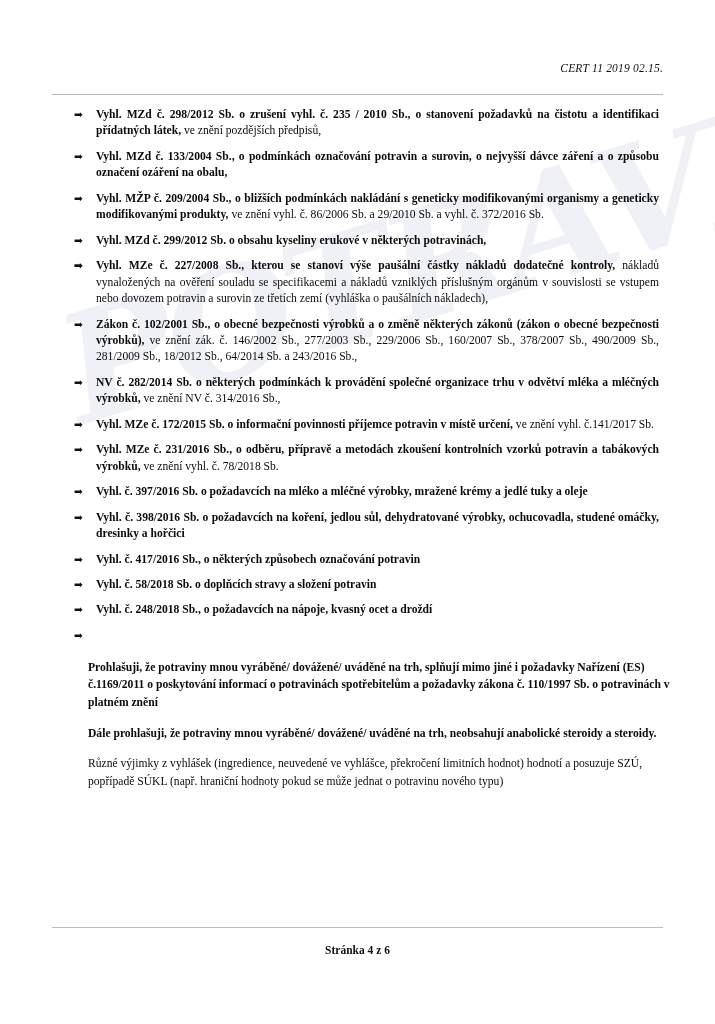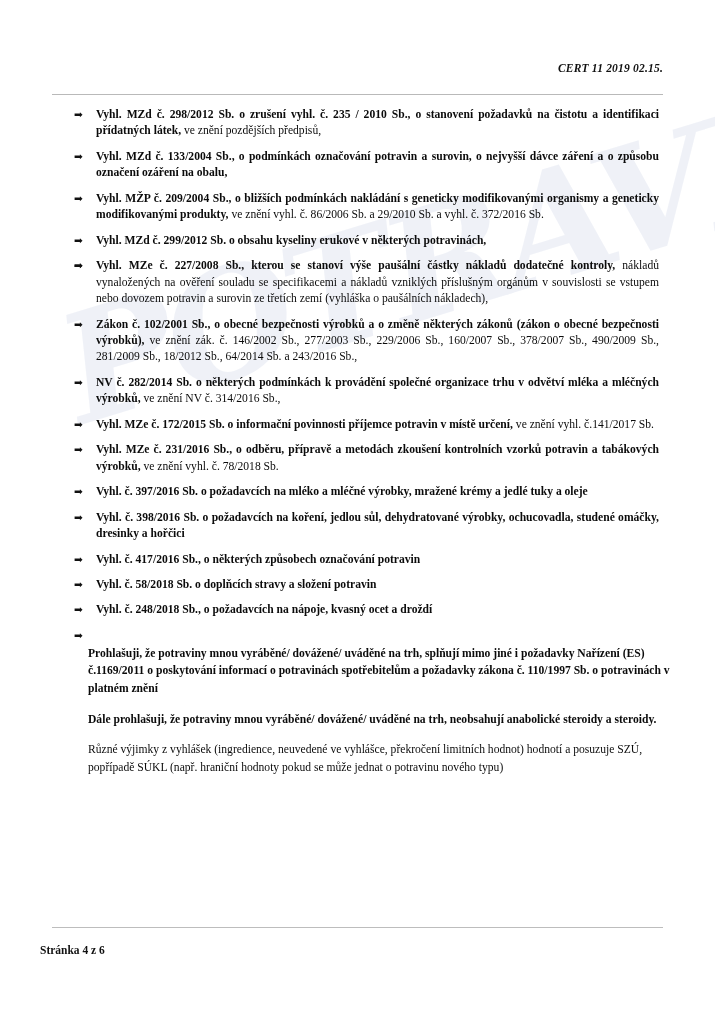--- a/index.html
+++ b/index.html
@@ -39,21 +39,21 @@
     transform-origin: left top;
     letter-spacing: -6px;
   }
   .content {
     position: relative;
     z-index: 2;
   }
   .header {
     text-align: right;
     font-style: italic;
-    font-weight: bold;
+    font-weight: normal;
     font-size: 11.5px;
     color: #111;
     padding: 62px 52px 0 0;
     letter-spacing: 0.2px;
   }
   .rule {
     border-top: 1px solid #b9b9b9;
     margin: 20px 52px 0 52px;
   }
   .list {
@@ -74,21 +74,21 @@
     top: 0px;
     font-family: "DejaVu Sans", sans-serif;
     font-size: 10.5px;
     color: #111;
   }
   .item b {
     font-weight: bold;
   }
   .para-block {
     padding: 0 36px 0 88px;
-    margin-top: 26px;
+    margin-top: 40px;
   }
   .para {
     font-size: 11.6px;
     line-height: 1.52;
     color: #0b0b0b;
     text-align: left;
     margin-bottom: 13px;
   }
   .para.bold {
     font-weight: bold;
@@ -99,25 +99,24 @@
     position: absolute;
     left: 0;
     right: 0;
     bottom: 96px;
   }
   .footer {
     position: absolute;
     left: 0;
     right: 0;
     bottom: 68px;
-    text-align: left;
+    text-align: center;
     font-size: 11.5px;
     font-weight: bold;
     color: #111;
-    margin-left: 40px;
   }
 </style>
 </head>
 <body>
 
 <div class="page">
 
   <div class="watermark">
     <div class="watermark-text">POTRAVINY</div>
   </div>

